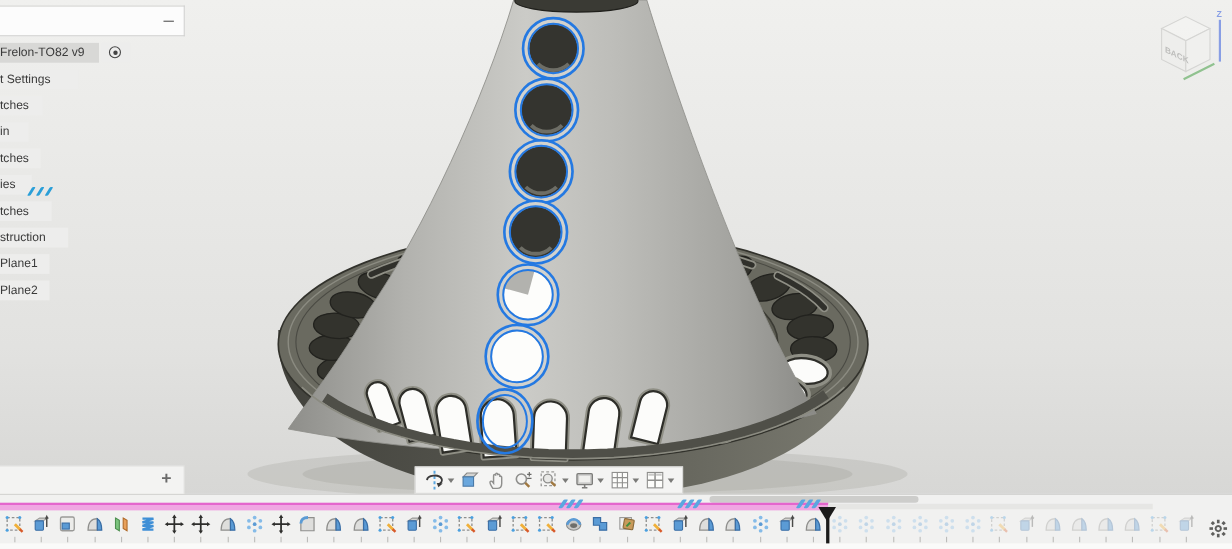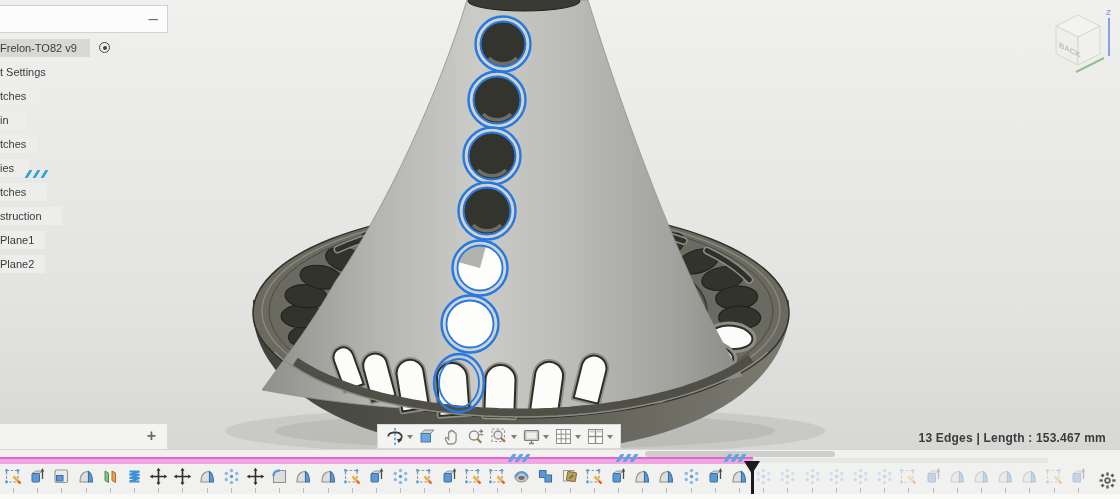--- a/index.html
+++ b/index.html
@@ -289,21 +289,20 @@
         <svg width="19" height="19" viewBox="0 0 19 19">
           <rect x="2.5" y="2.5" width="14" height="14" fill="#fdfdfb" stroke="#8f8f8d"></rect>
           <path d="M2.5 9.5 h14 M9.5 2.5 v14" stroke="#8f8f8d" stroke-width="1.4"></path>
           <rect x="3.5" y="3.5" width="5" height="2" fill="#c9c9c7"></rect>
           <rect x="10.5" y="3.5" width="5" height="2" fill="#c9c9c7"></rect>
         </svg>
         <span class="caret"></span>
       </span>
     </div>
 
-  <div id="status-text">13 Edges | Length : 153.467 mm</div>
 
   <div id="viewcube">
     <svg width="72" height="74">
       <g opacity="0.62">
         <polygon points="10,22 32,11 54,22 32,33" fill="#f6f6f4" stroke="#c6c6c4" stroke-width="1"></polygon>
         <polygon points="10,22 32,33 32,61 10,50" fill="#eeeeec" stroke="#c6c6c4" stroke-width="1"></polygon>
         <polygon points="32,33 54,22 54,50 32,61" fill="#f2f2f0" stroke="#c6c6c4" stroke-width="1"></polygon>
         <text x="13" y="47" font-size="7.5" fill="#a2a2a0" font-weight="bold" transform="skewY(26) translate(0,-10)">BACK</text>
         <line x1="63" y1="14" x2="63" y2="52" stroke="#4a6ee0" stroke-width="2"></line>
         <text x="60" y="11" font-size="8" fill="#4a6ee0" font-weight="bold">Z</text>

